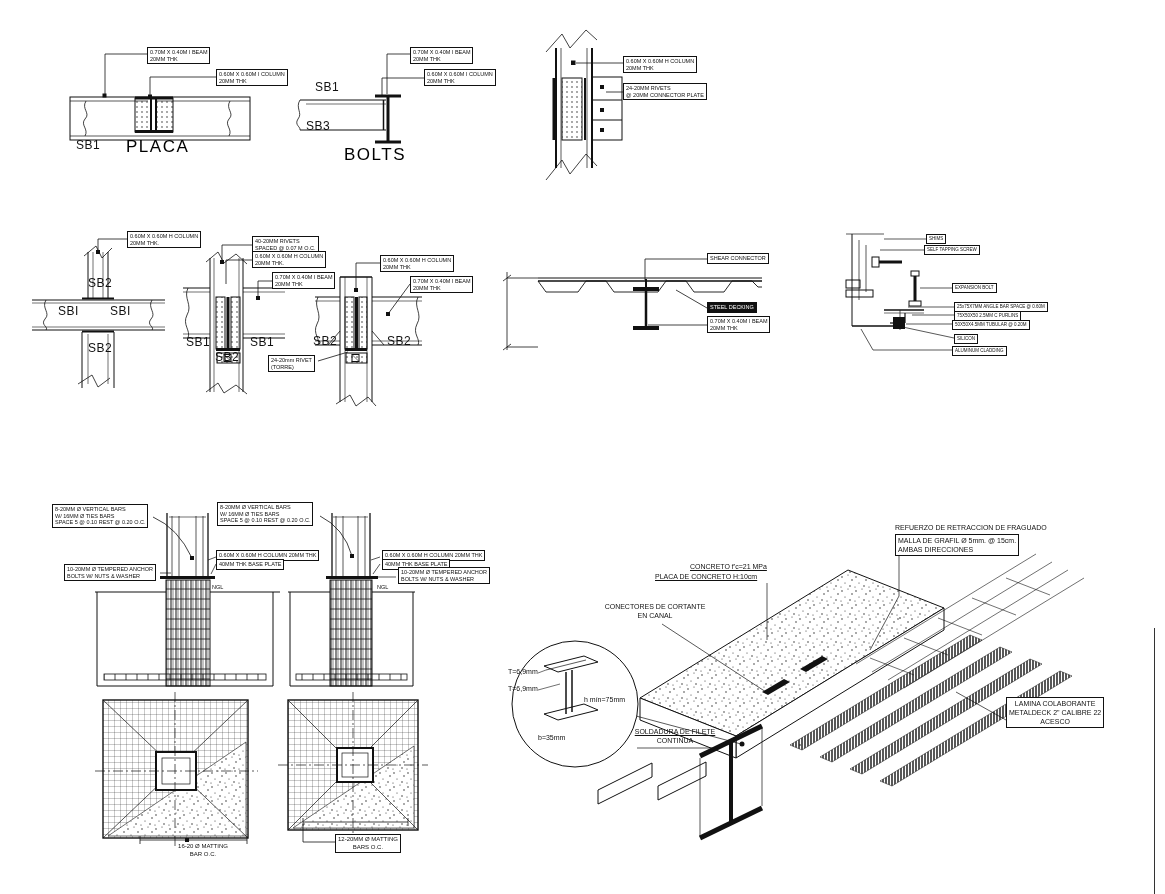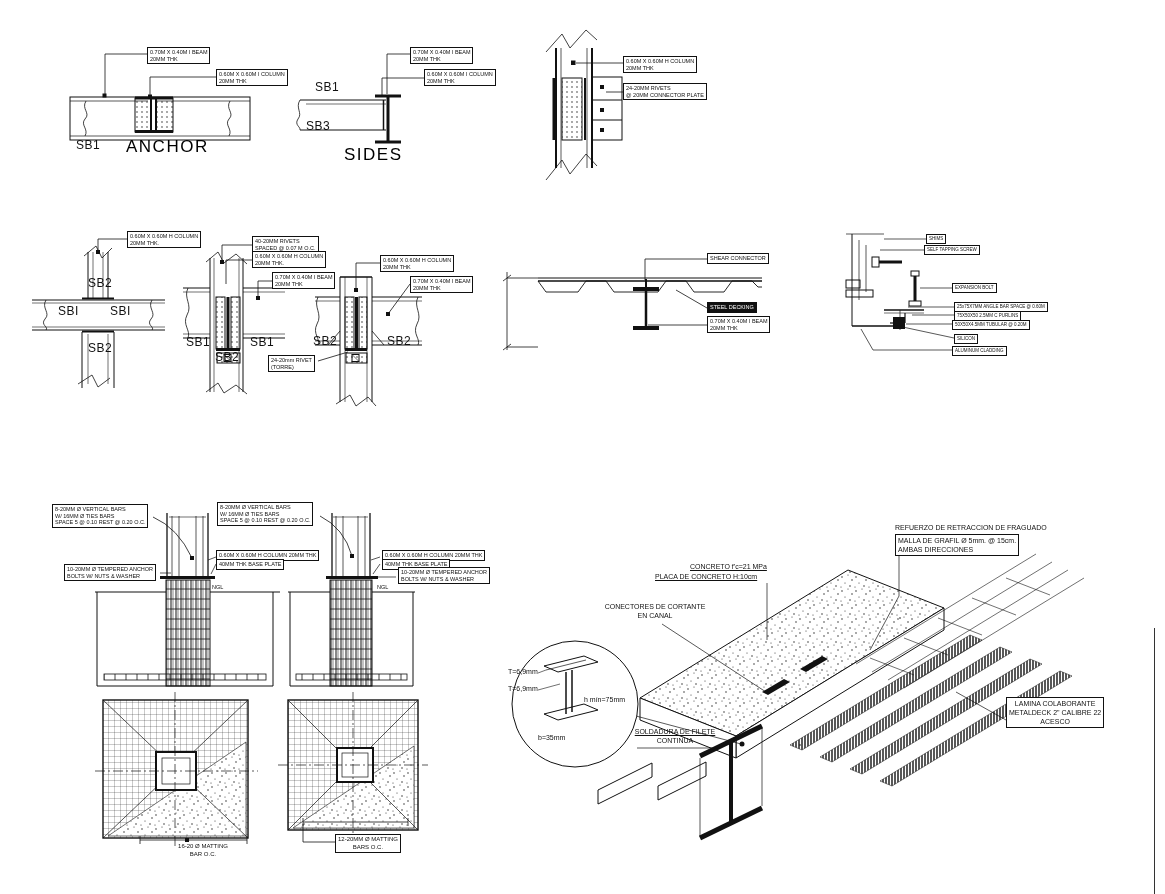--- a/index.html
+++ b/index.html
@@ -372,33 +372,33 @@
 
   <div class="lbl box t5" style="left:147px;top:47px">
     <div>0.70M X 0.40M I BEAM</div>
     <div>20MM THK</div>
   </div>
   <div class="lbl box t5" style="left:216px;top:69px">
     <div>0.60M X 0.60M I COLUMN</div>
     <div>20MM THK</div>
   </div>
   <div class="lbl t8" style="left:76px;top:141px">SB1</div>
-  <div class="lbl title" style="left:126px;top:137px">ANCHOR</div>
+  <div class="lbl title" style="left:126px;top:137px">PLACA</div>
 
   <div class="lbl box t5" style="left:410px;top:47px">
     <div>0.70M X 0.40M I BEAM</div>
     <div>20MM THK</div>
   </div>
   <div class="lbl box t5" style="left:424px;top:69px">
     <div>0.60M X 0.60M I COLUMN</div>
     <div>20MM THK</div>
   </div>
   <div class="lbl t8" style="left:315px;top:83px">SB1</div>
   <div class="lbl t8" style="left:306px;top:122px">SB3</div>
-  <div class="lbl title" style="left:344px;top:145px">SIDES</div>
+  <div class="lbl title" style="left:344px;top:145px">BOLTS</div>
 
   <div class="lbl box t5" style="left:623px;top:56px">
     <div>0.60M X 0.60M H COLUMN</div>
     <div>20MM THK</div>
   </div>
   <div class="lbl box t5" style="left:623px;top:83px">
     <div>24-20MM RIVETS</div>
     <div>@ 20MM CONNECTOR PLATE</div>
   </div>
 

